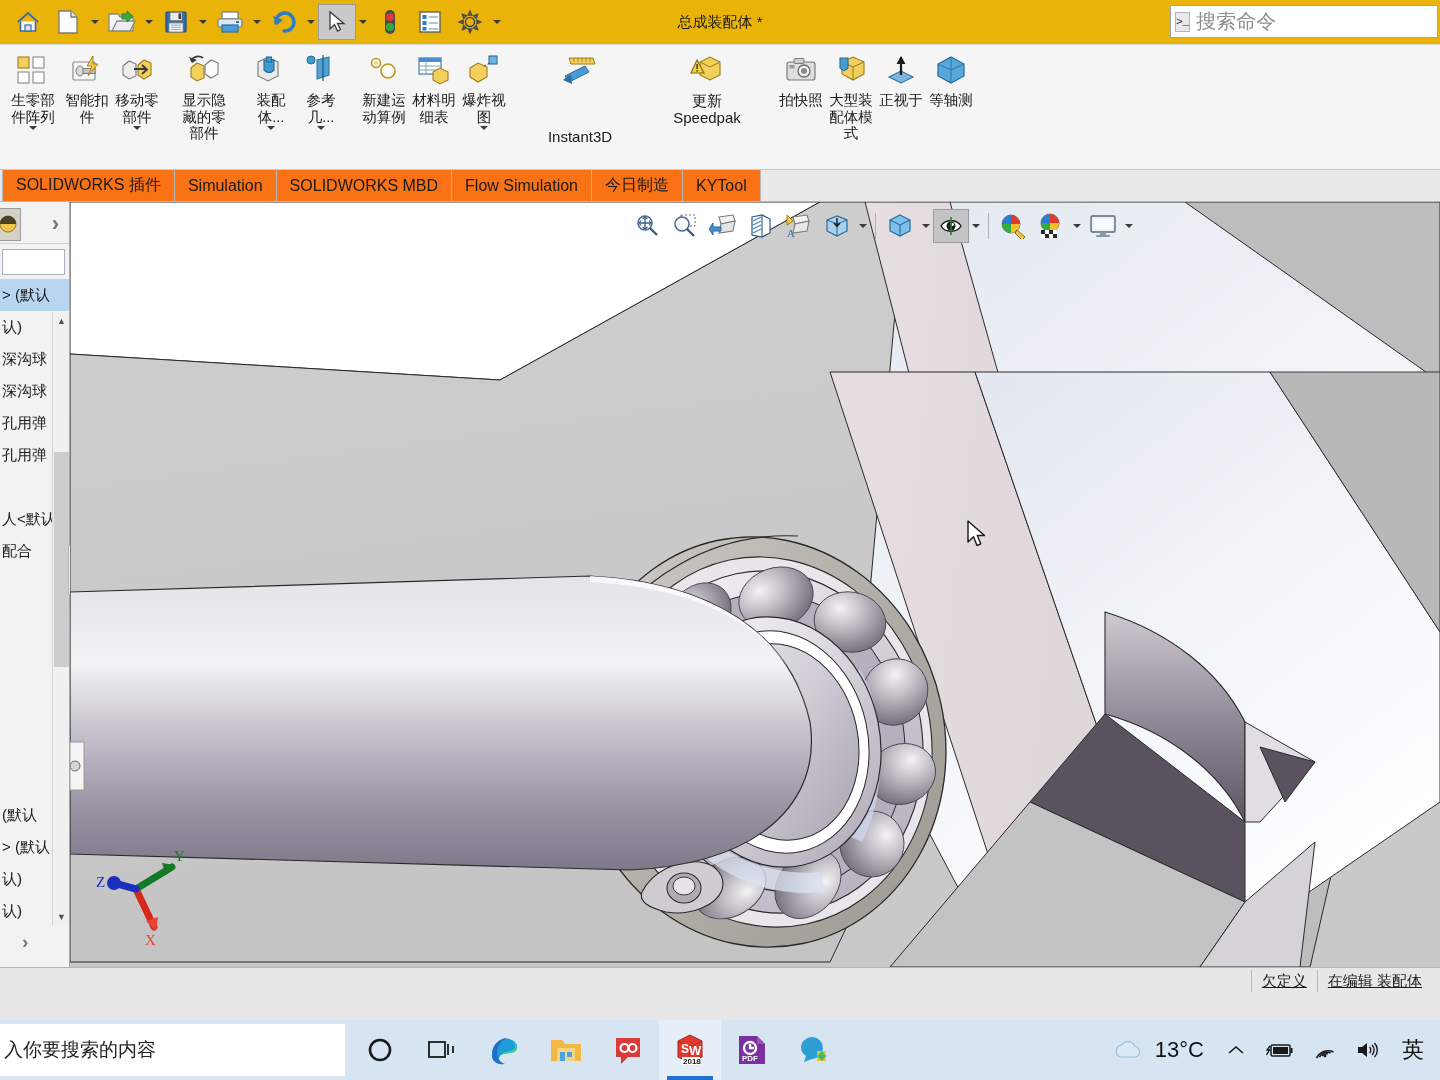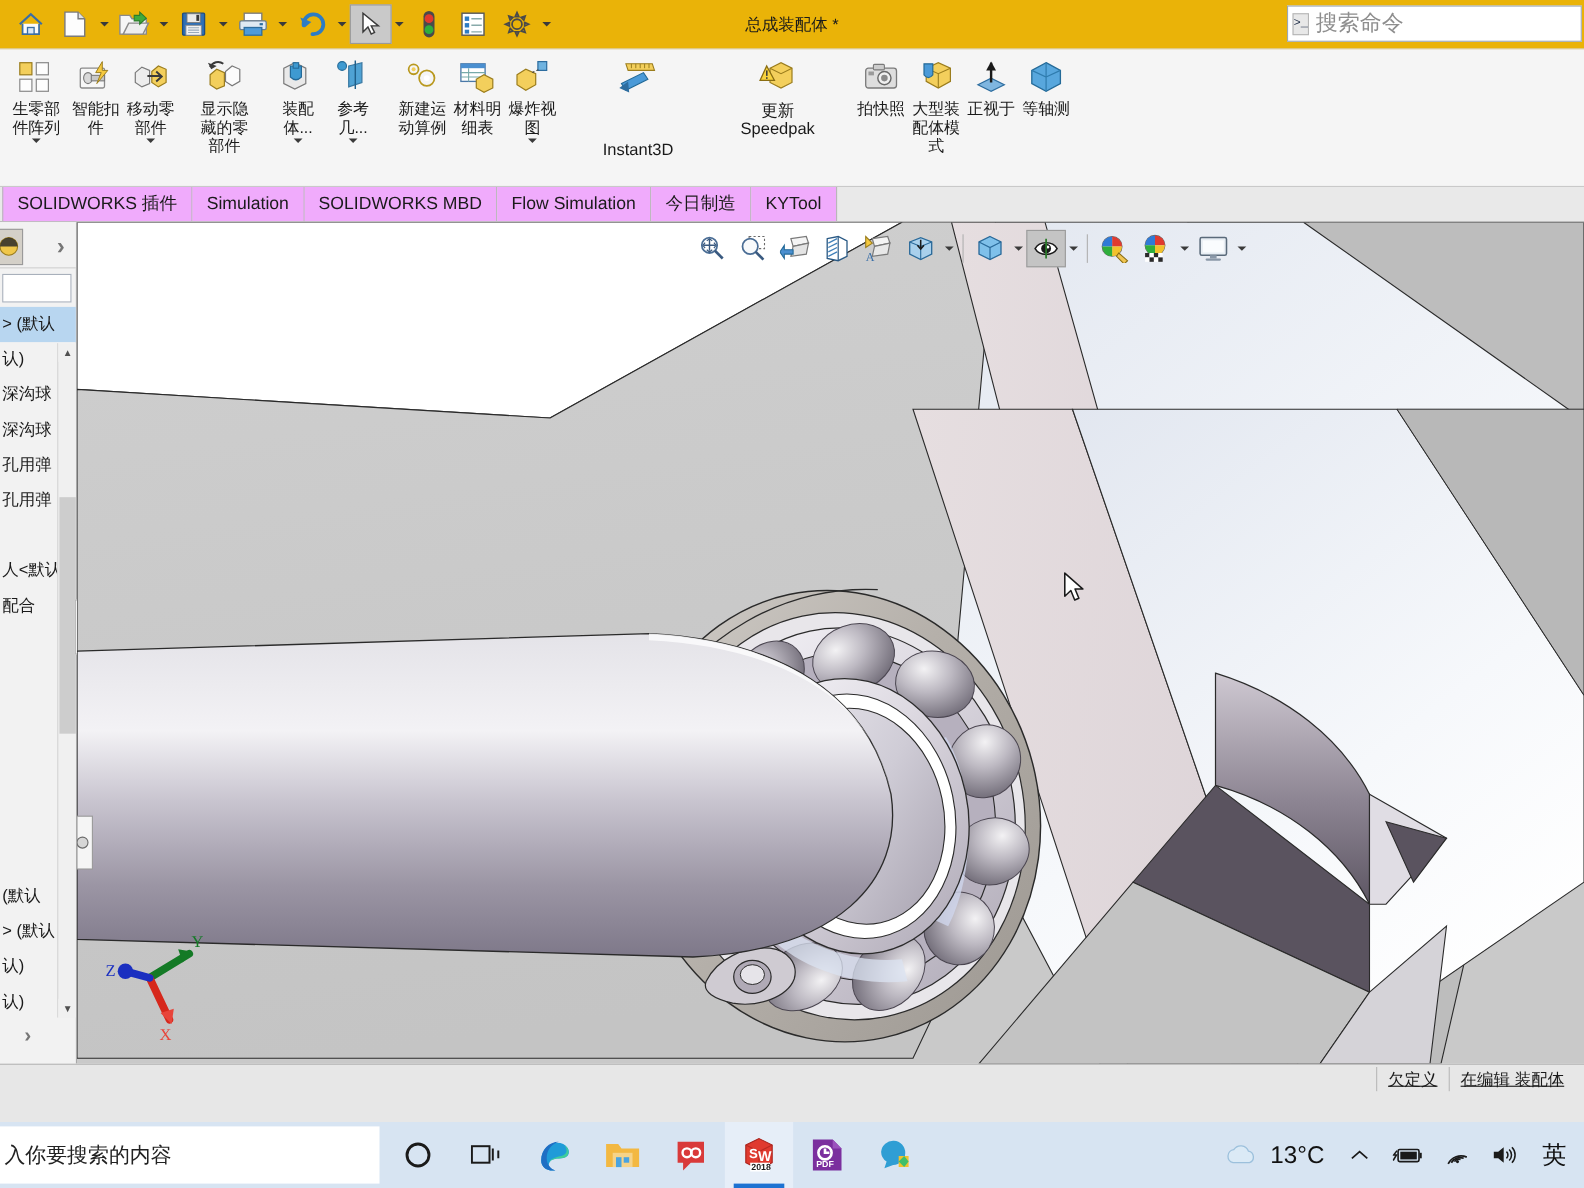--- a/index.html
+++ b/index.html
@@ -80,21 +80,21 @@
   
   .tabstrip {
     position: absolute; top: 170px; left: 0; width: 1440px; height: 32px;
     background: #e9e9e9; display: flex; align-items: stretch;
     border-bottom: 1px solid #b8b8b8;
   }
   .tab {
     display: flex; align-items: center; padding: 0 13px;
     font-size: 16px; color: #1a1a1a;
     border-right: 1px solid #b8b8b8;
-    background: #f0abfc;
+    background: #f97316;
   }
   .tab:first-child { border-left: 1px solid #b8b8b8; margin-left: 2px; }
 
   
   .leftpanel {
     position: absolute; top: 202px; left: 0; width: 70px; height: 765px;
     background: #f2f2f2; border-right: 1px solid #a8a8a8;
     overflow: hidden;
   }
   .lp-tabrow {

